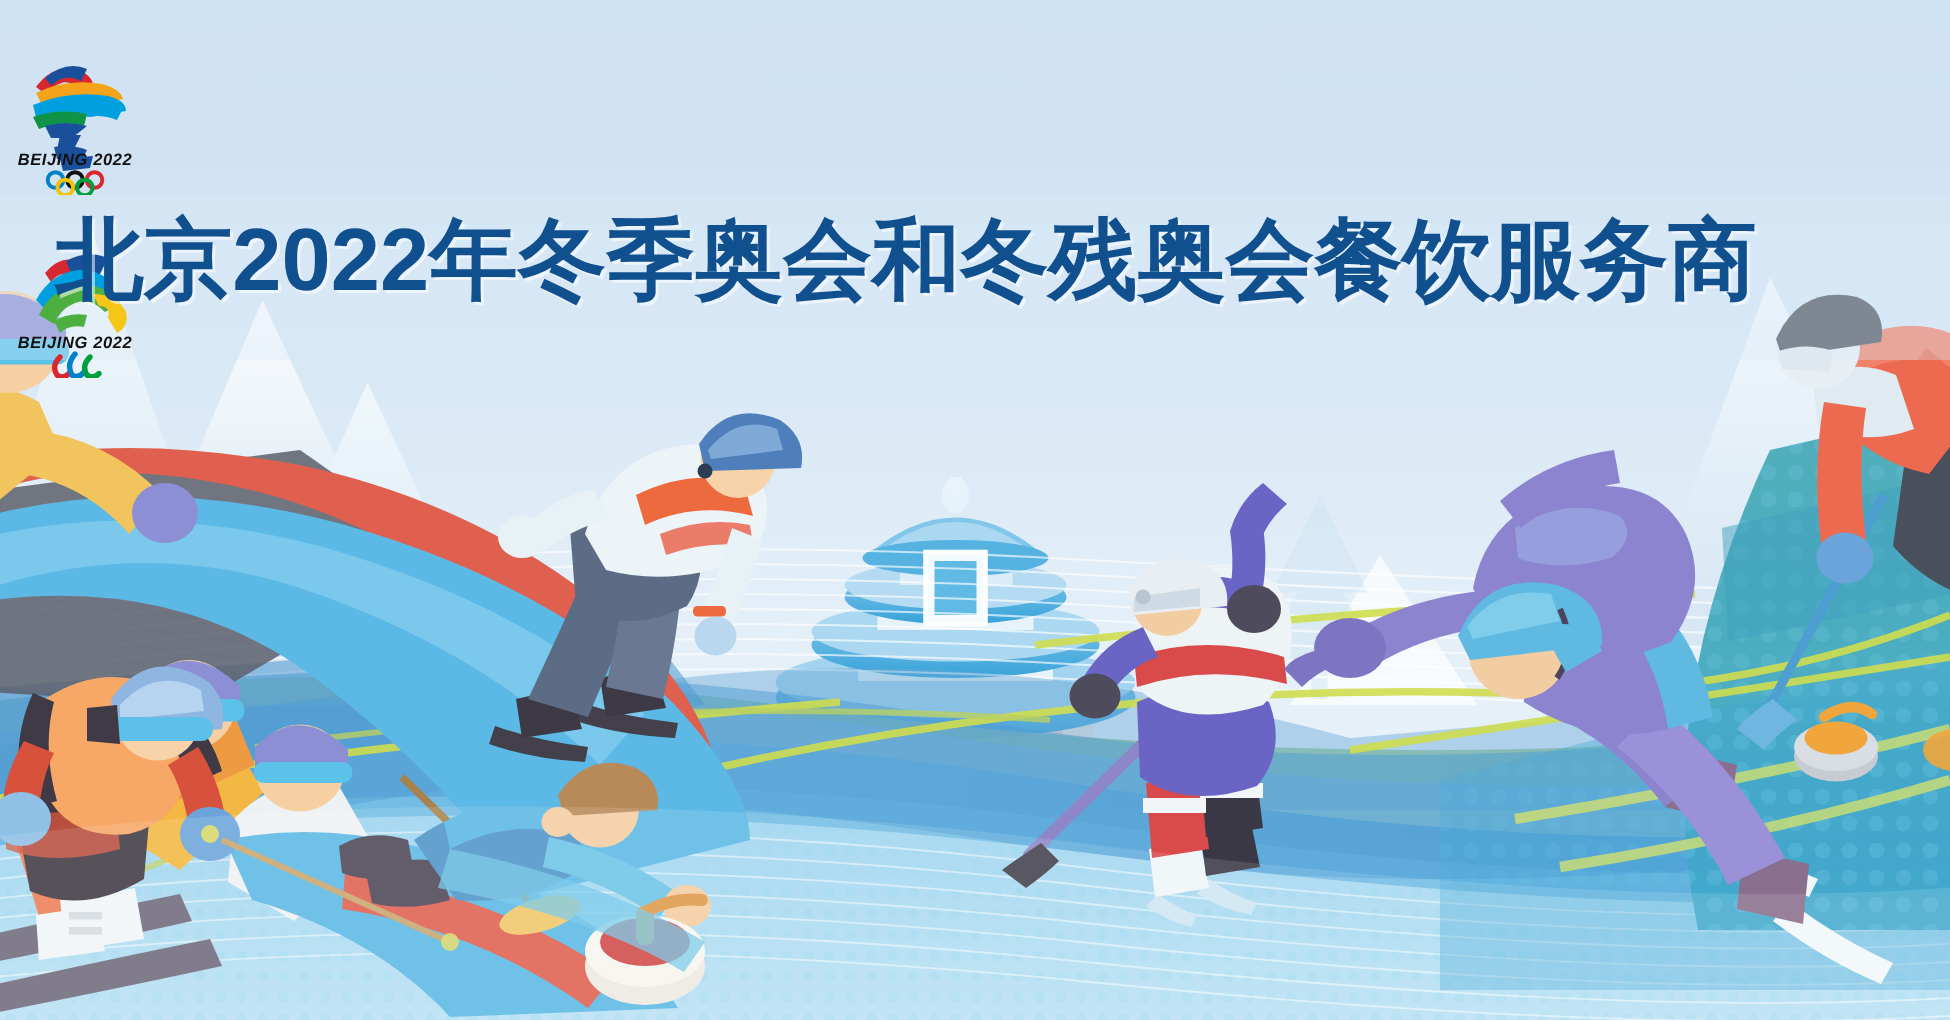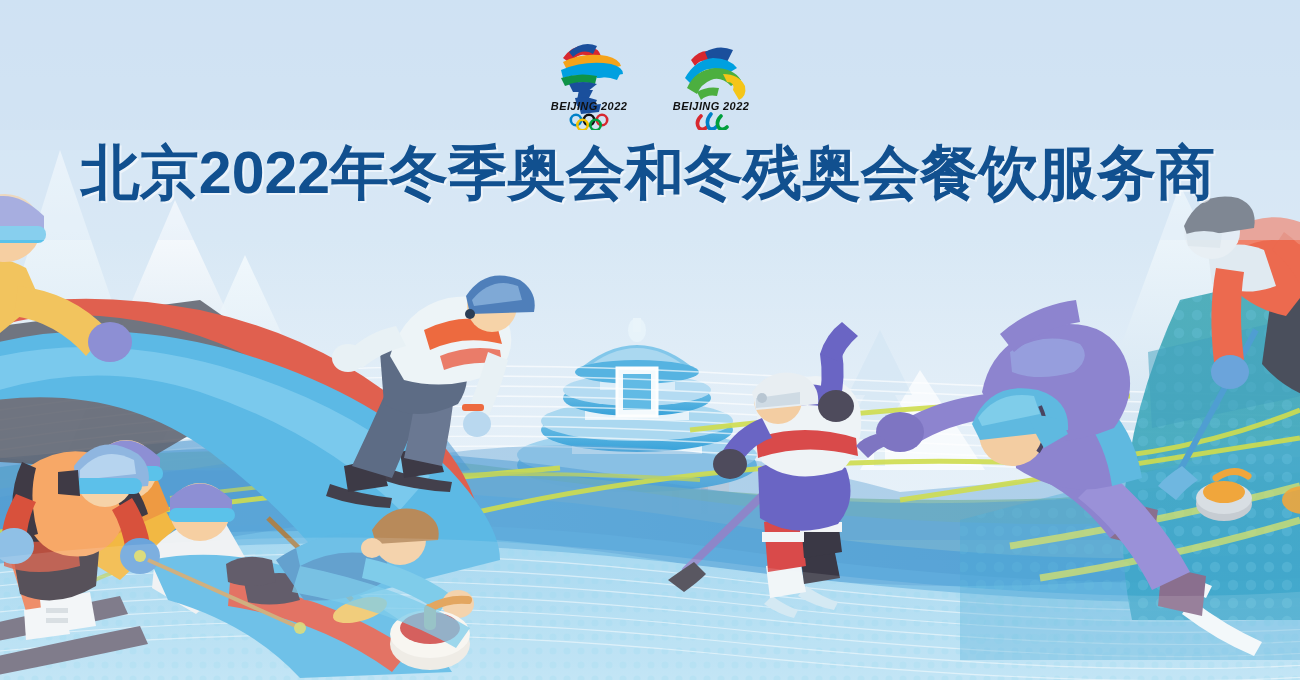--- a/index.html
+++ b/index.html
@@ -11,29 +11,29 @@
     width:1300px; height:680px;
     overflow:hidden;
     background: linear-gradient(180deg,#cfe2f3 0%, #d6e6f4 38%, #e2eef8 62%, #eaf3fa 100%);
   }
   #art { position:absolute; inset:0; width:1300px; height:680px; display:block; }
 
   
   #logo-row {
     position:absolute; left:0; top:30px; width:1300px;
     display:flex; justify-content:center; align-items:flex-start; gap:22px;
-    z-index:6; pointer-events:none;
+    z-index:6; pointer-events:none;flex-direction:column;
   }
   .logo-block { width:100px; height:100px; position:relative; }
   .logo-block svg { display:block; }
 
   
   #title-wrap {
     position:absolute; left:0; top:143px; width:1208px;
-    text-align:center; z-index:7;margin-left:44px;
+    text-align:center; z-index:7;
   }
   #page-title {
     display:inline-block;
     font-family:"Liberation Sans","DejaVu Sans",sans-serif;
     font-size:59px;
     font-weight:bold;
     letter-spacing:0px;
     color:#11508f;
     line-height:1.05;
     text-shadow: 2px 2px 0 rgba(255,255,255,0.55);

